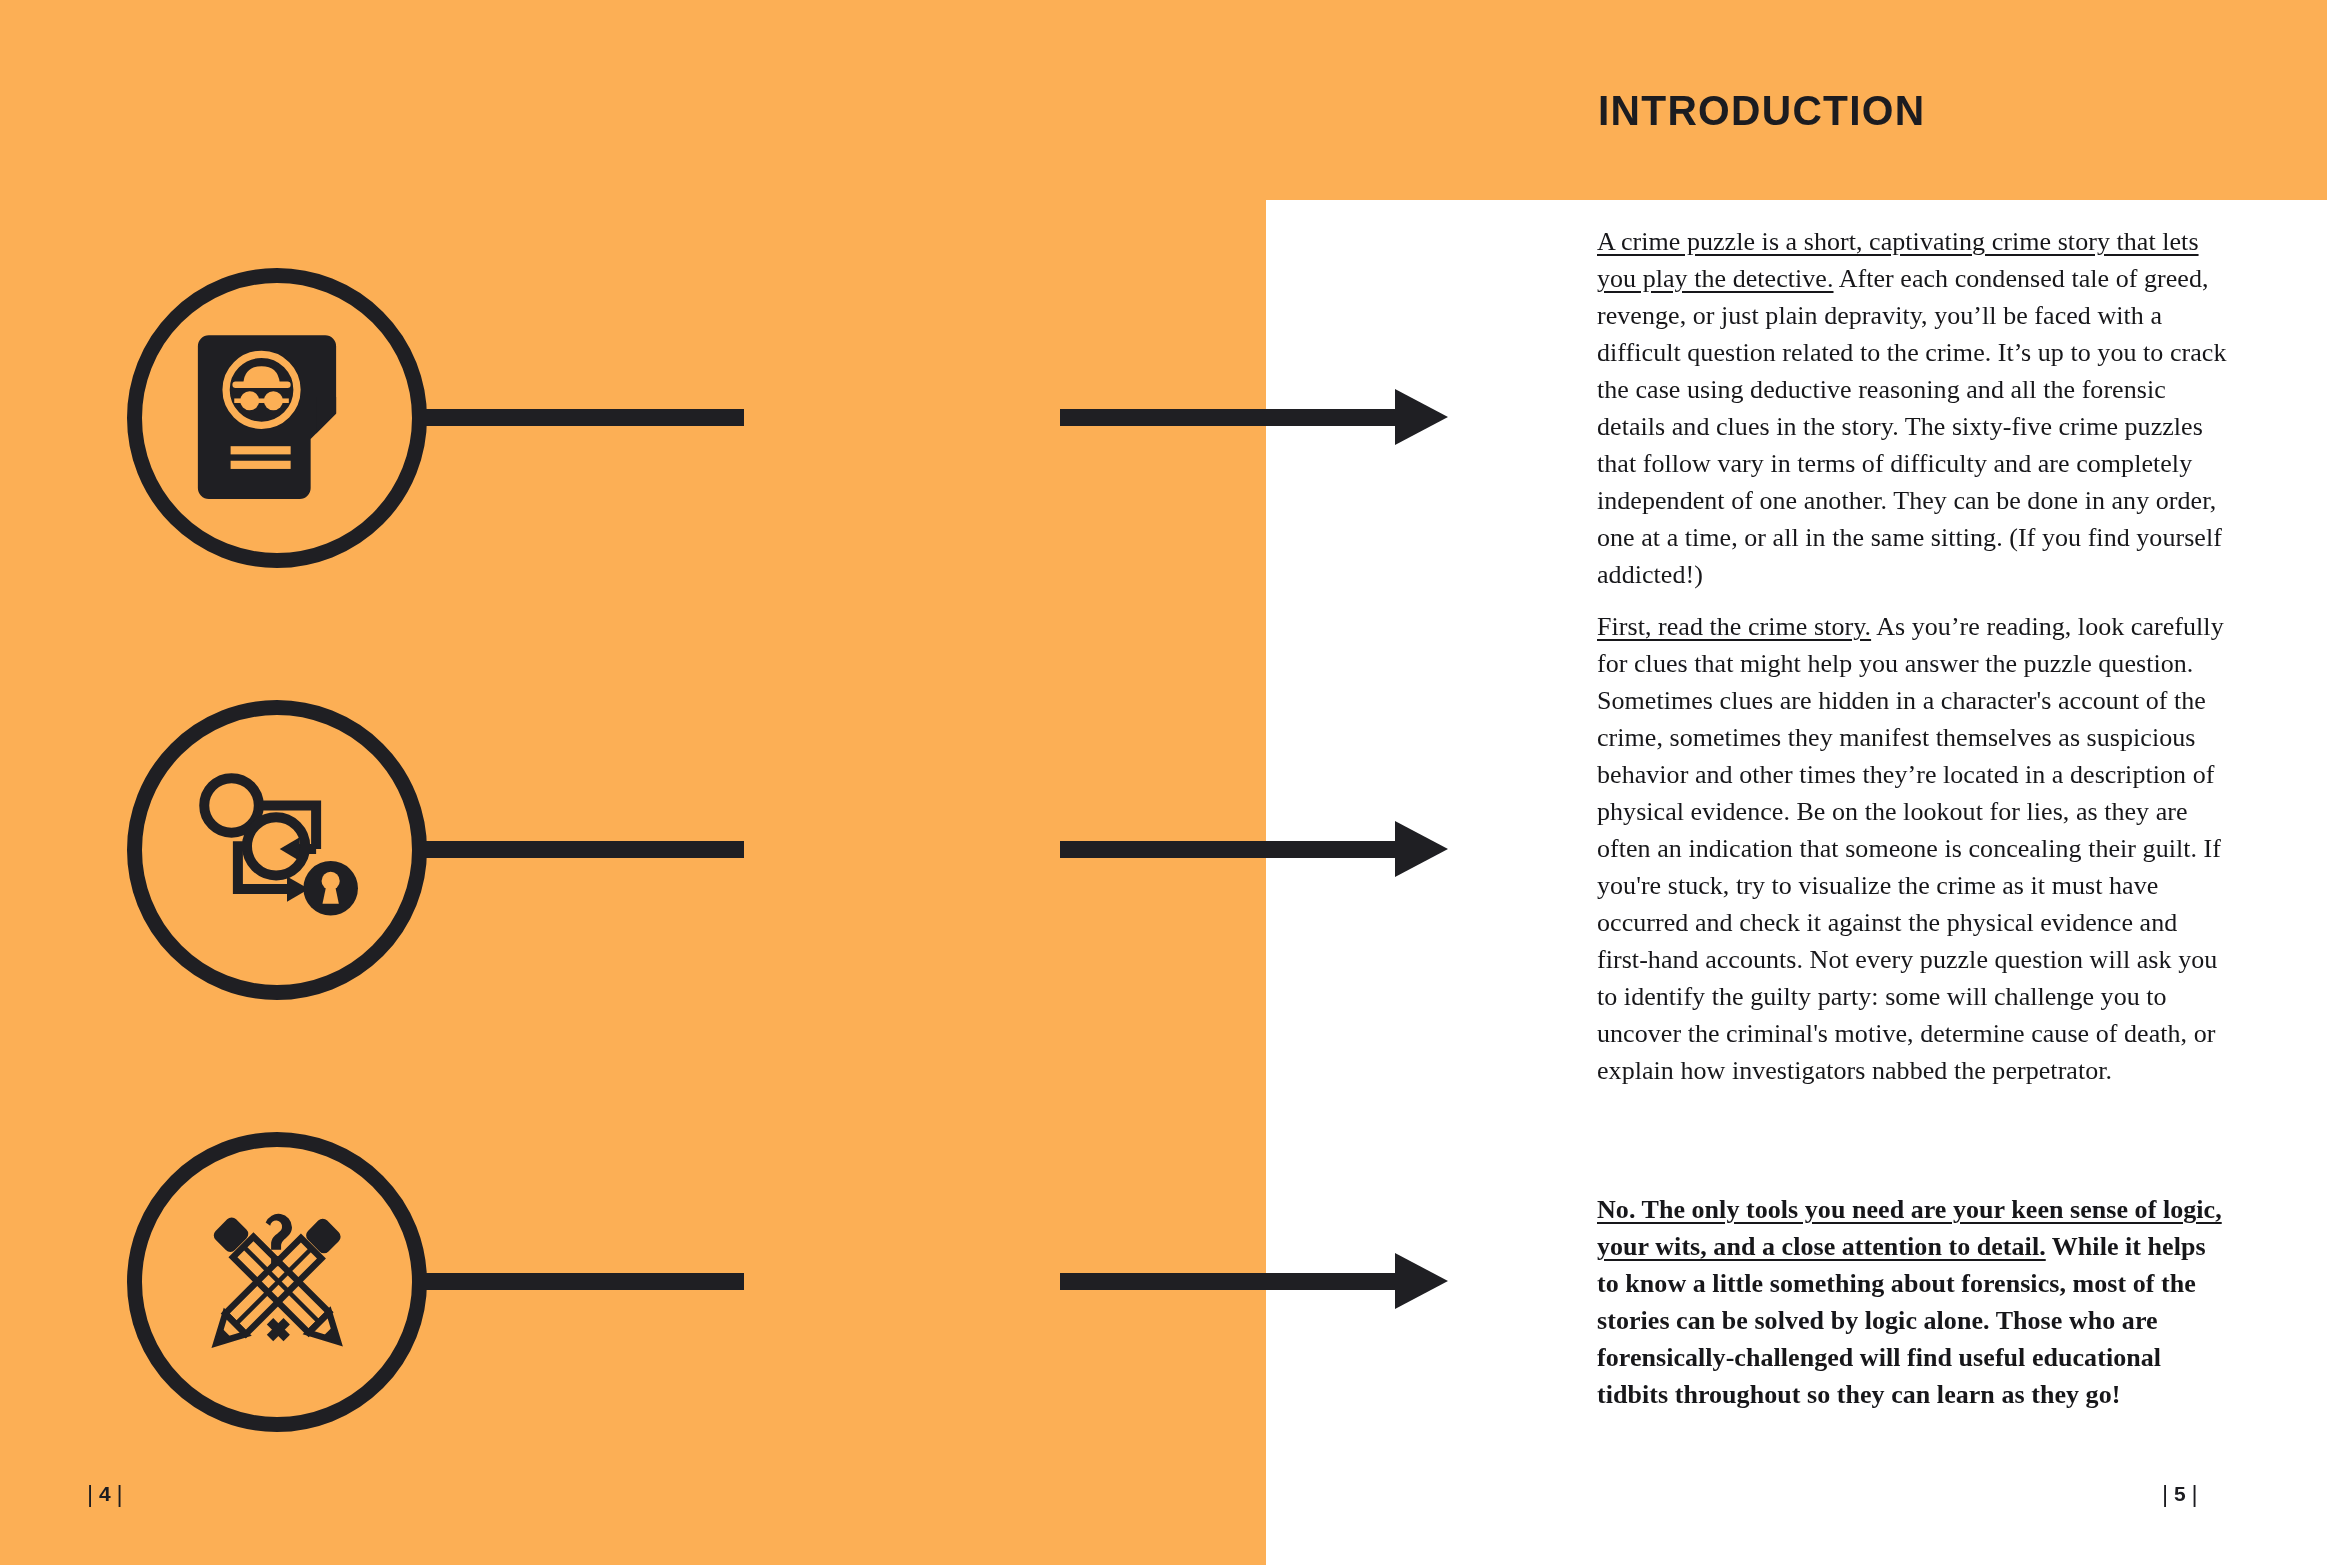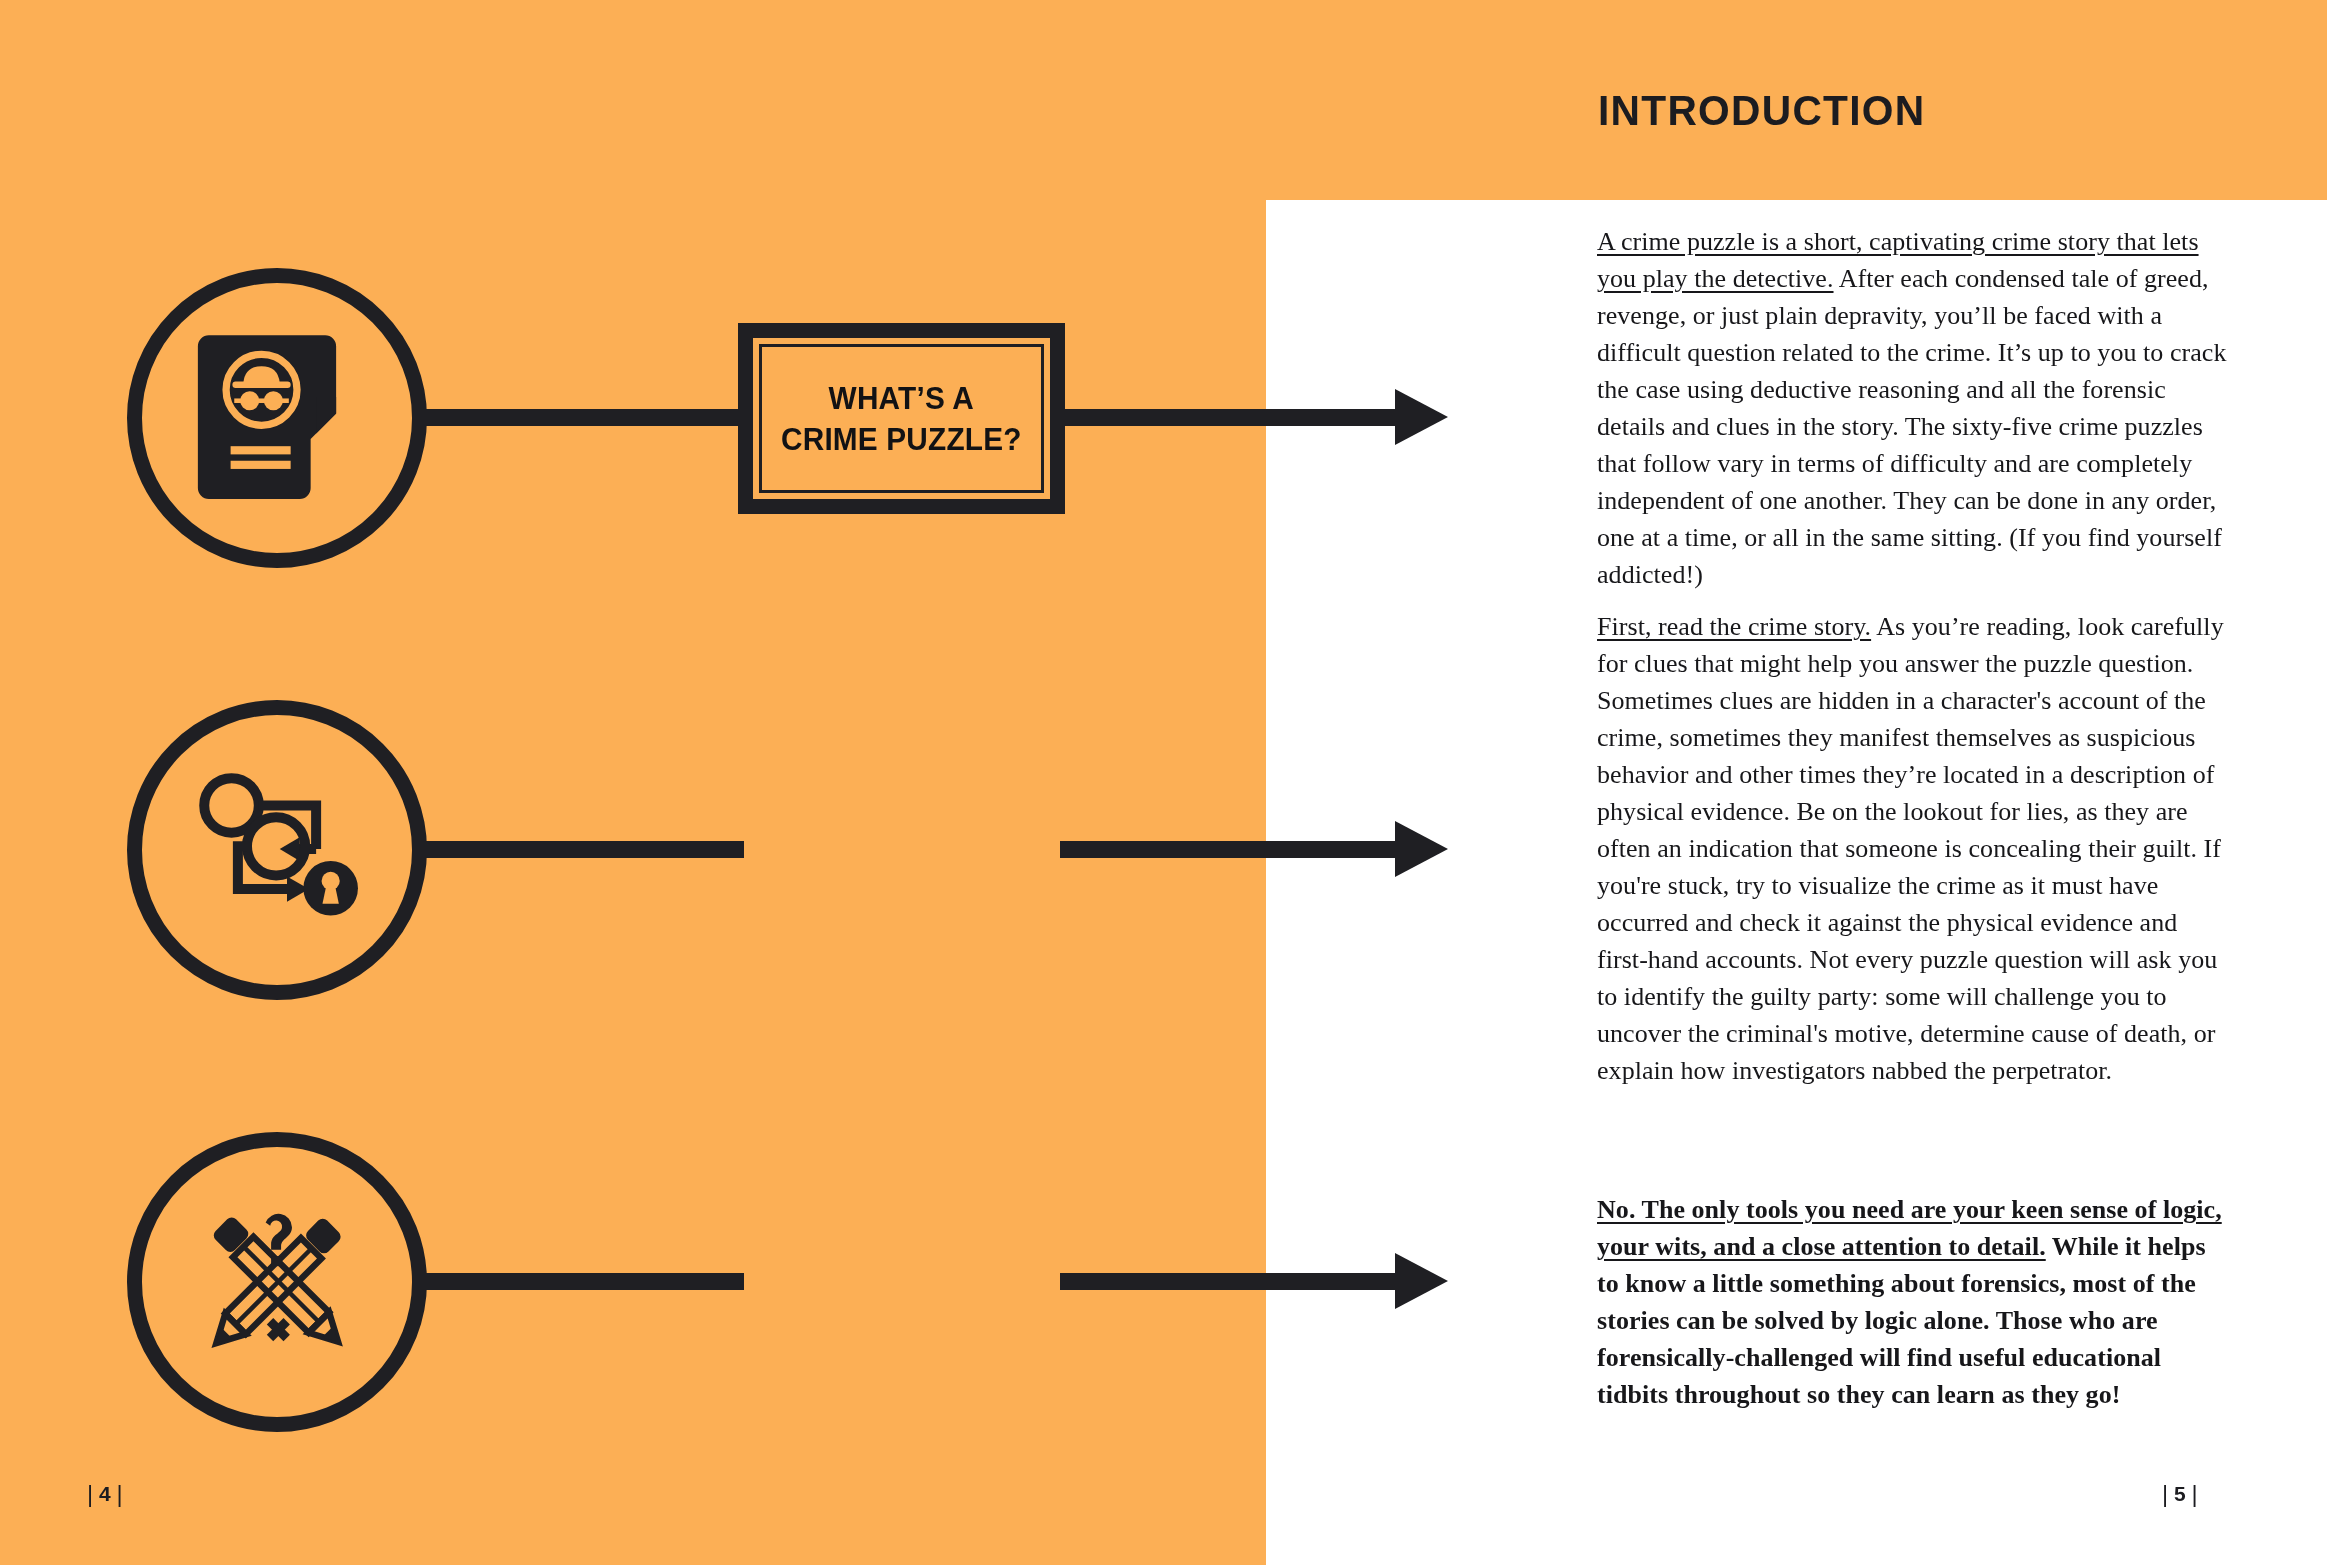--- a/index.html
+++ b/index.html
@@ -217,27 +217,20 @@
         <rect x="58" y="83.5" width="8" height="5" fill="#fcaf55"></rect>
         <rect x="110" y="83.5" width="8" height="5" fill="#fcaf55"></rect>
 
         <rect x="54" y="136" width="66" height="9" fill="#fcaf55"></rect>
         <rect x="54" y="152" width="66" height="9" fill="#fcaf55"></rect>
       </svg>
     </div>
 
     <div class="connector"></div>
 
-    <div class="q-box">
-      <div class="q-box-inner"></div>
-      <div class="q-label">
-        <span>WHAT’S A</span><br>
-        <span>CRIME PUZZLE?</span>
-      </div>
-    </div>
 
     <div class="arrow">
       <div class="shaft"></div>
       <div class="head"></div>
     </div>
   </div>
 
   <div class="flow-row" id="row-2">
 
     <div class="icon-circle">

